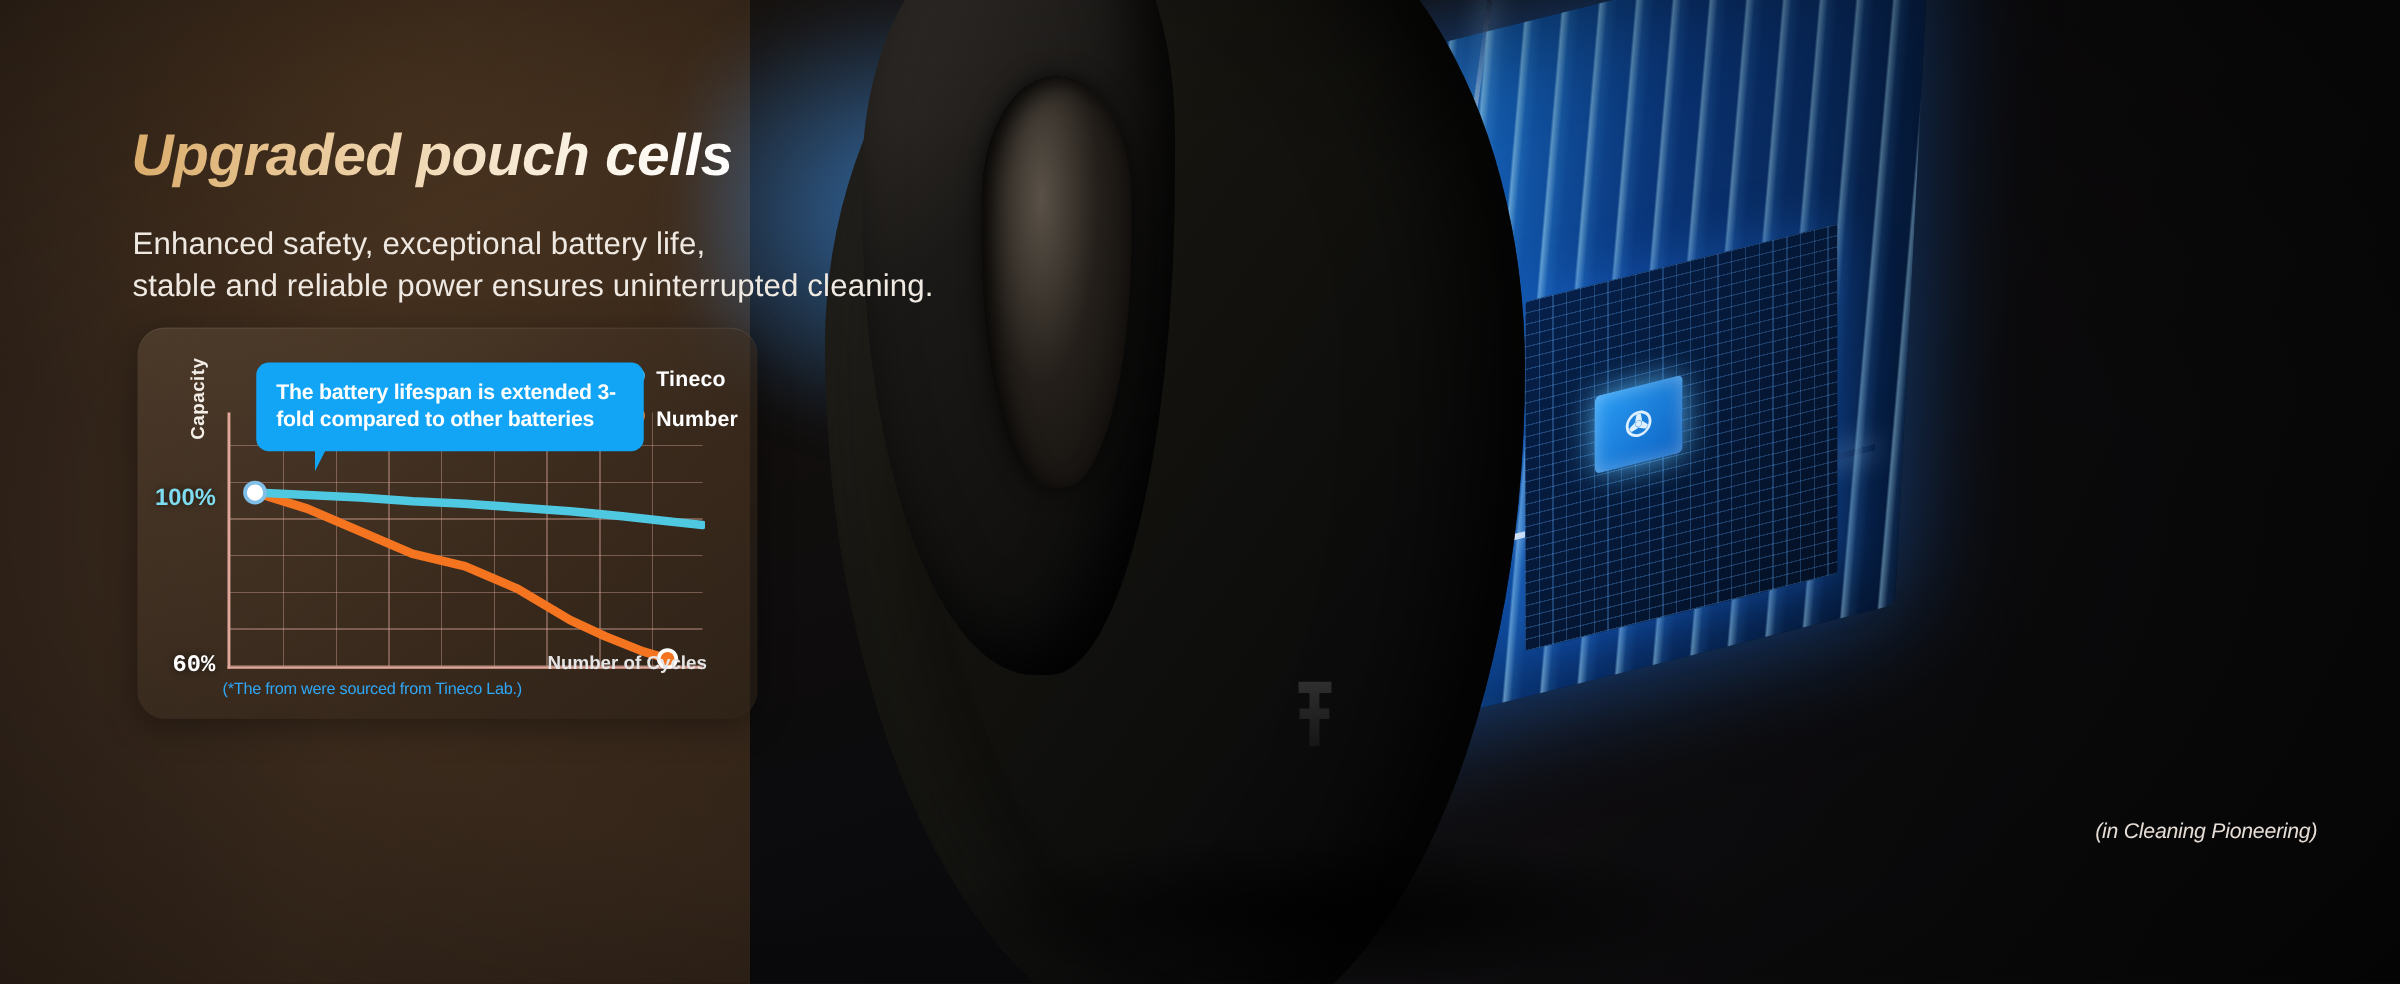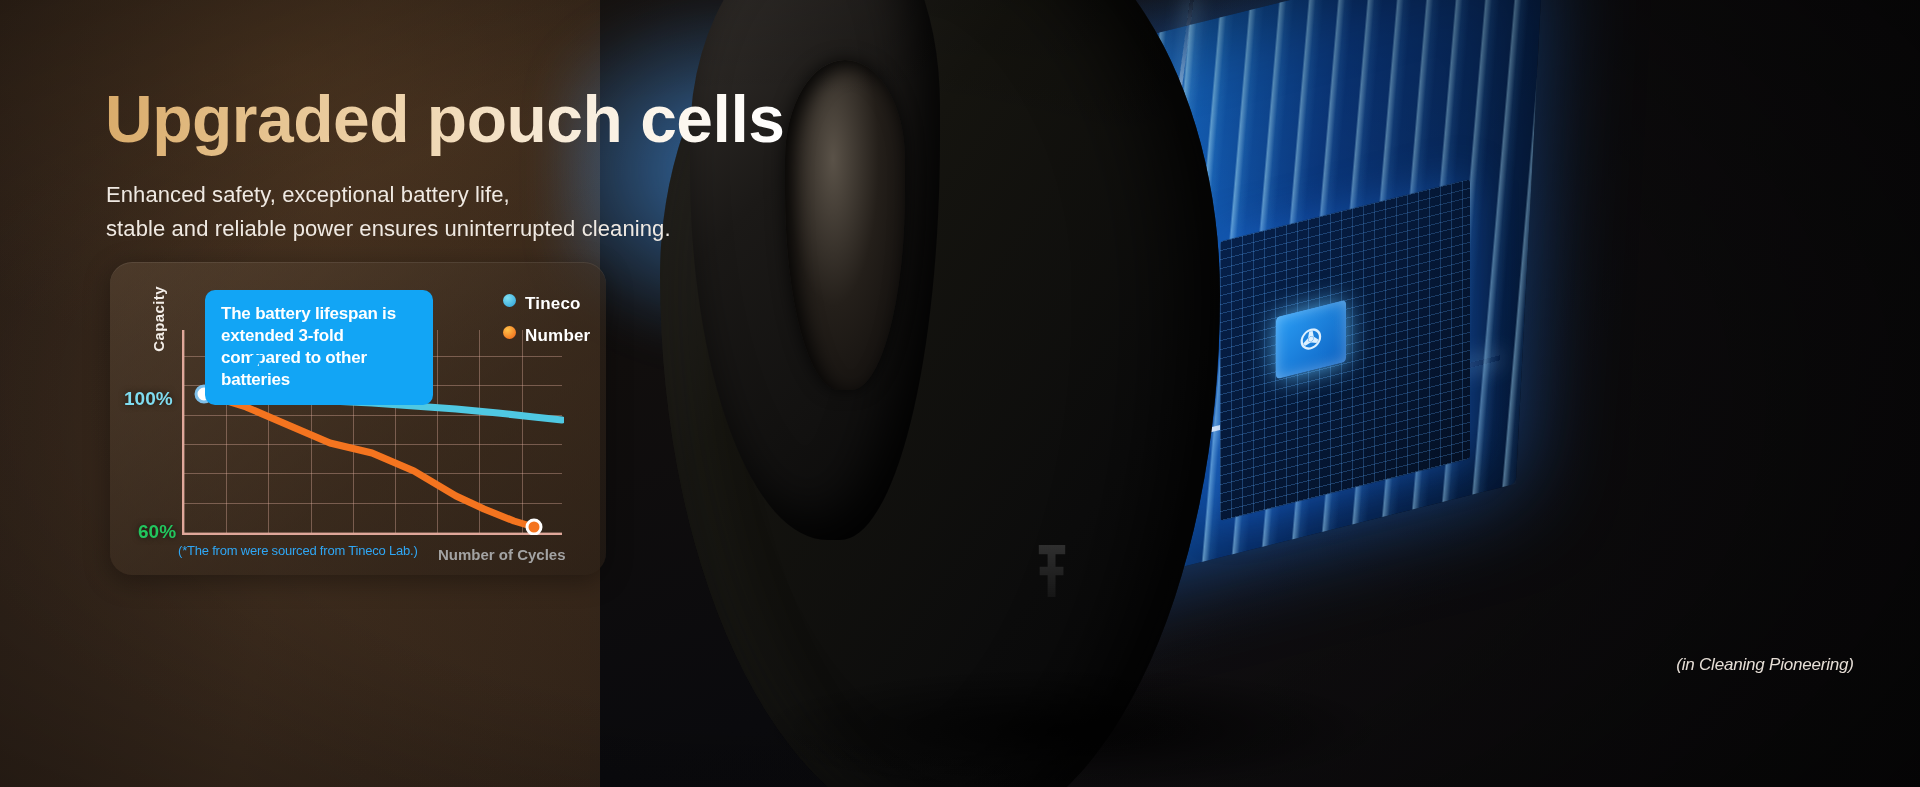--- a/index.html
+++ b/index.html
@@ -111,29 +111,30 @@
   .logo-emboss{
     position:absolute;left:1030px;top:545px;width:44px;height:52px;
     opacity:.25;
     background:linear-gradient(180deg,#9a9a9a,#3a3a3a);
     -webkit-mask-image:linear-gradient(#000,#000);
     clip-path:polygon(20% 0,80% 0,80% 18%,58% 18%,58% 42%,76% 42%,76% 58%,58% 58%,58% 100%,40% 100%,40% 58%,22% 58%,22% 42%,40% 42%,40% 18%,20% 18%);
   }
 
   
   .headline{
-    position:absolute;left:105px;top:81px;
-    font-size:66px;font-weight:bold;letter-spacing:-.5px;
+    position:absolute;left:105px;top:96px;
+    font-size:47px;font-weight:bold;letter-spacing:-.5px;
     background:linear-gradient(95deg,#d9ab6a 0%, #e5c18c 22%, #f0d8b4 48%, #faf1e3 74%, #ffffff 100%);
     -webkit-background-clip:text;background-clip:text;color:transparent;
     white-space:nowrap;
+    font-style:italic;
   }
   .subtitle{
     position:absolute;left:106px;top:178px;
-    font-size:22px;line-height:34px;color:#efe9e2;font-weight:300;
+    font-size:25px;line-height:34px;color:#efe9e2;font-weight:300;
     letter-spacing:.1px;white-space:pre-line;
   }
 
   
   .chart-card{
     position:absolute;left:110px;top:262px;width:496px;height:313px;
     border-radius:22px;
     background:linear-gradient(145deg, rgba(95,75,56,.52), rgba(55,41,29,.55) 60%, rgba(42,31,22,.6));
     box-shadow:inset 0 1px 0 rgba(255,255,255,.08), 0 6px 26px rgba(0,0,0,.35);
     overflow:hidden;
@@ -156,41 +157,42 @@
       repeating-linear-gradient(0deg, rgba(226,176,160,.38) 0 1px, rgba(0,0,0,0) 1px 29.3px);
   }
   .lines-svg{position:absolute;left:0;top:0;}
   .tick-100{
     position:absolute;left:124px;top:388px;
     color:#7fdcf0;font-size:19px;font-weight:bold;
     text-shadow:0 0 6px rgba(0,0,0,.6);
   }
   .tick-60{
     position:absolute;left:138px;top:521px;
-    color:#22c55e;font-size:19px;font-weight:bold;
+    color:#ffffff;font-size:19px;font-weight:bold;
     text-shadow:0 0 6px rgba(0,0,0,.6);
+    font-family:Liberation Mono, monospace;
   }
   .footnote{
     position:absolute;left:178px;top:543px;
     color:#2fa7f5;font-size:13px;font-weight:500;letter-spacing:-.2px;
   }
   .axis-label-x{
-    position:absolute;left:438px;top:546px;
-    color:#a3a3a3;font-size:15px;font-weight:bold;
+    position:absolute;left:438px;top:522px;
+    color:#e5e5e5;font-size:15px;font-weight:bold;
   }
 
   
   .legend{position:absolute;left:503px;top:294px;}
   .legend-row{display:flex;align-items:flex-start;gap:9px;margin-bottom:12px;}
   .legend-dot{width:13px;height:13px;border-radius:50%;display:block;}
   .legend-text{color:#ffffff;font-size:17px;font-weight:bold;letter-spacing:.2px;}
 
   
   .callout{
-    position:absolute;left:205px;top:290px;width:228px;
+    position:absolute;left:205px;top:290px;width:310px;
     background:#12a5f5;border-radius:10px;padding:13px 14px 14px 16px;
     box-sizing:border-box;
   }
   .callout-text{
     color:#ffffff;font-size:17px;line-height:22px;font-weight:bold;letter-spacing:-.2px;
   }
   .callout-tail{
     position:absolute;left:252px;top:355px;width:0;height:0;
     border-left:11px solid #12a5f5;
     border-bottom:22px solid transparent;

